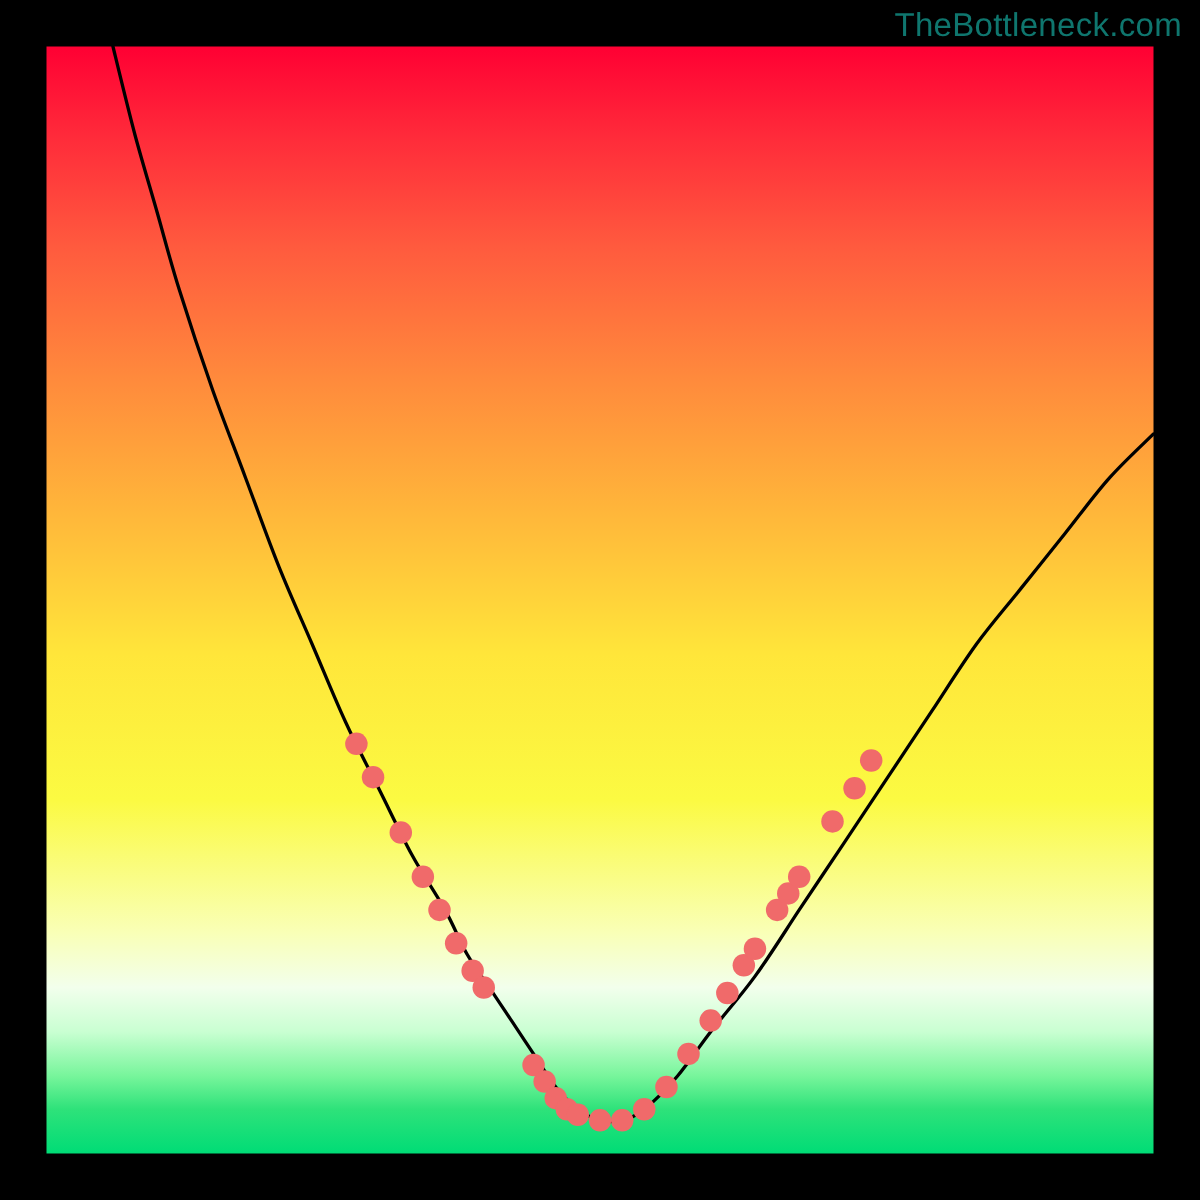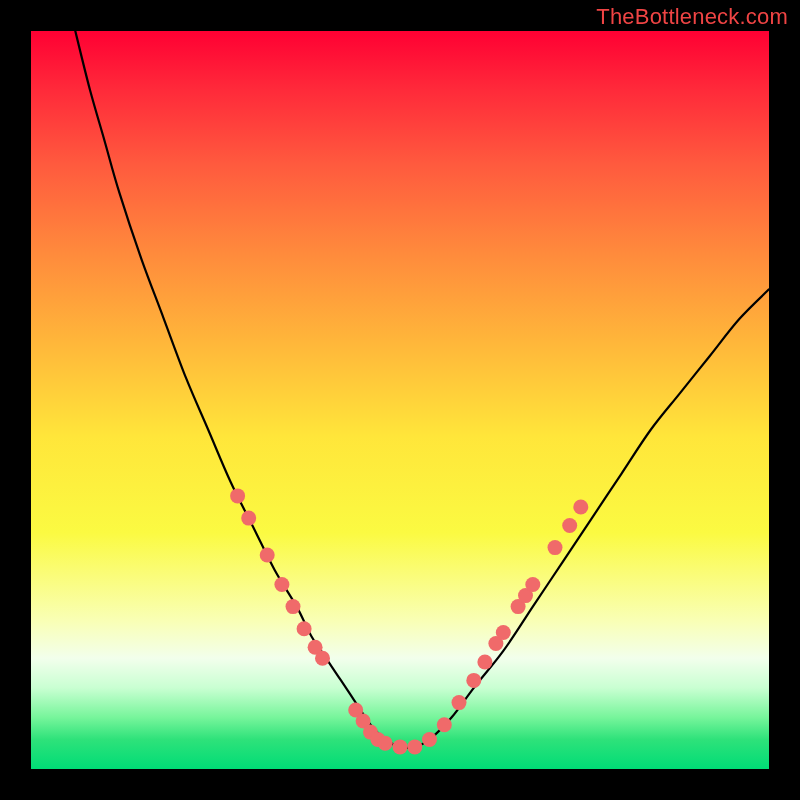--- a/index.html
+++ b/index.html
@@ -36,21 +36,21 @@
       #c9ffd2 89%,
       #77f59b 93%,
       #2ee27a 96%,
       #00dc76 100%
     );
   }
   .watermark {
     position: absolute;
     top: 4px;
     right: 12px;
-    color: #ef4444;
+    color: #0f766e;
     font-size: 22px;
     letter-spacing: 0.2px;
     font-weight: 500;
   }
   svg.curve {
     position: absolute;
     left: 0;
     top: 0;
     width: 738px;
     height: 738px;

